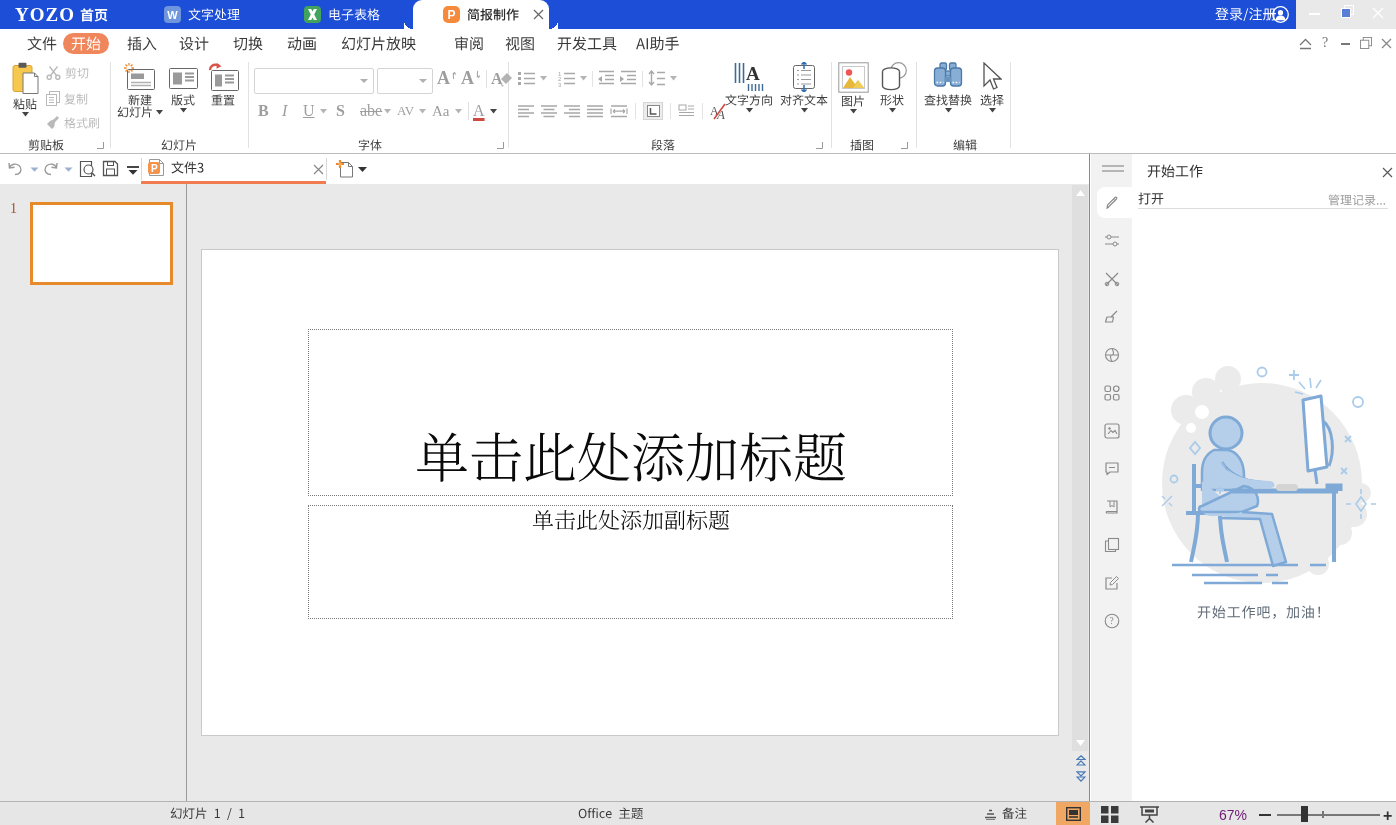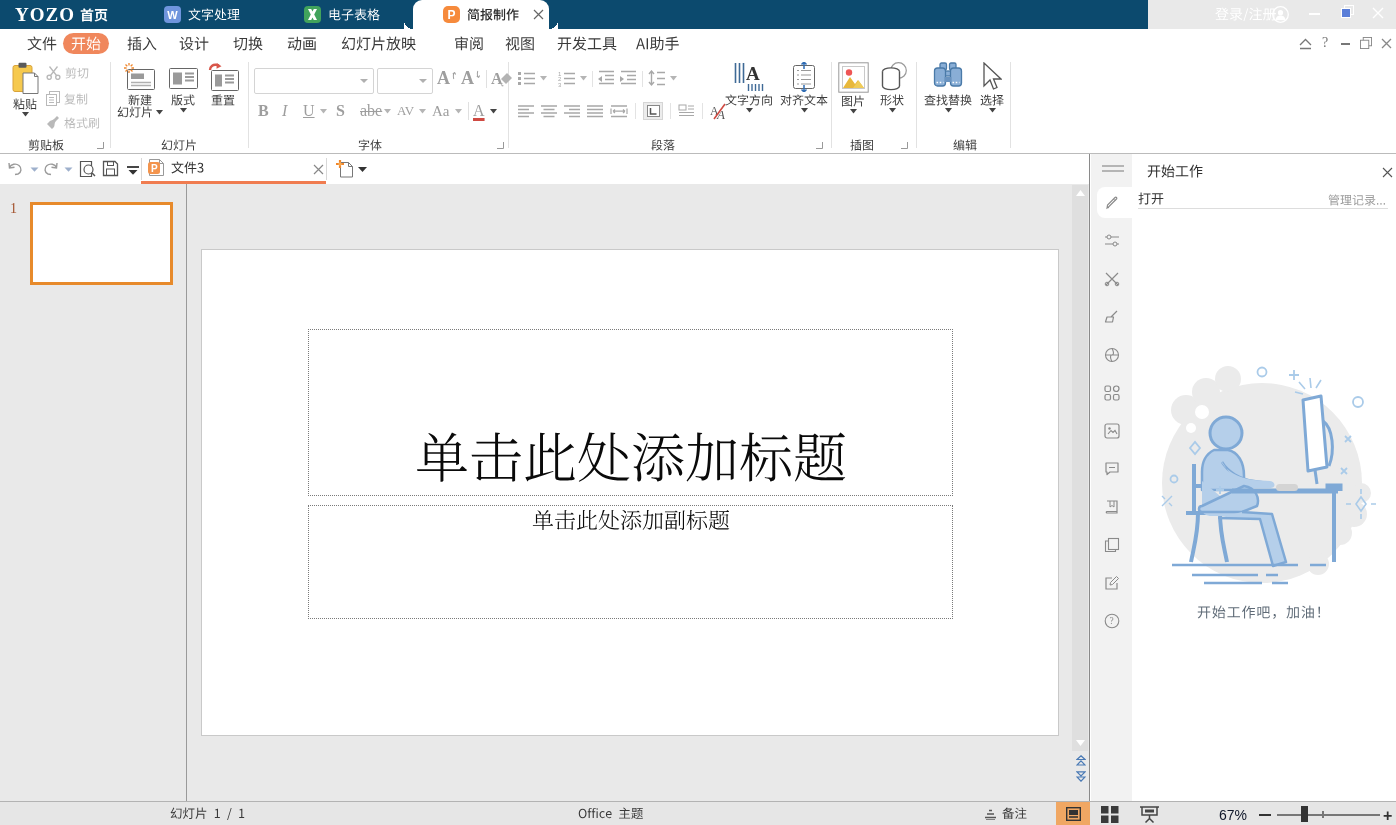--- a/index.html
+++ b/index.html
@@ -1,20 +1,20 @@
 <!DOCTYPE html>
 <html><head><meta charset="utf-8"><style>
 *{margin:0;padding:0;box-sizing:border-box}
 html,body{width:1396px;height:825px;overflow:hidden}
 body{font-family:"Liberation Sans",sans-serif;position:relative;background:#e9e9e9}
 .abs{position:absolute}
 svg{display:block}
 .row{display:flex;align-items:center}
 
-#titlebar{position:absolute;left:0;top:0;width:1148px;height:29px;background:#0c4a6e}
+#titlebar{position:absolute;left:0;top:0;width:1296px;height:29px;background:#1d4ed8}
 .tbtab{position:absolute;top:0;height:29px;display:flex;align-items:center;gap:7px}
 #acttab{position:absolute;top:0;height:29px;background:#fff;border-radius:9px 9px 0 0;display:flex;align-items:center;justify-content:center;gap:7px}
 #acttab:before,#acttab:after{content:"";position:absolute;bottom:0;width:9px;height:9px;background:radial-gradient(circle at 0 0, transparent 9px, #fff 9px)}
 #acttab:before{left:-9px;transform:scaleX(-1)}
 #acttab:after{right:-9px}
 .appico{width:17px;height:17px;border-radius:4px;display:flex;align-items:center;justify-content:center;color:#fff;font-weight:bold;font-size:12px}
 
 #menubar{position:absolute;left:0;top:29px;width:1396px;height:29px;background:#fff;display:flex;align-items:center}
 .mitem{position:absolute;top:0;height:29px;display:flex;align-items:center}
 #startpill{position:absolute;left:63px;top:4px;width:46px;height:21px;background:#f0875c;border-radius:11px;display:flex;align-items:center;justify-content:center}
@@ -806,18 +806,18 @@
     <svg class="abs" style="left:1101px;top:4px" width="18" height="17" viewBox="0 0 18 17">
       <rect x="0" y="0" width="7.5" height="7.5" fill="#3a3a3a"></rect>
       <rect x="10" y="0" width="7.5" height="7.5" fill="#3a3a3a"></rect>
       <rect x="0" y="9.5" width="7.5" height="7.5" fill="#3a3a3a"></rect>
       <rect x="10" y="9.5" width="7.5" height="7.5" fill="#3a3a3a"></rect>
     </svg>
     <svg class="abs" style="left:1140px;top:4px" width="19" height="17" viewBox="0 0 19 17">
       <path d="M0 1 H19 M2 1 V9 H17 V1 M9.5 9 V13 M5.5 16.5 L9.5 12.5 L13.5 16.5" fill="none" stroke="#444" stroke-width="1.5"></path>
       <rect x="5" y="3.5" width="9" height="3" fill="#444"></rect>
     </svg>
-    <div class="abs" style="left:1219px;top:5px;font-size:14px;color:#0f172a">67%</div>
+    <div class="abs" style="left:1219px;top:5px;font-size:14px;color:#701a75">67%</div>
     <div class="abs" style="left:1259px;top:11.5px;width:12px;height:2.5px;background:#333"></div>
     <div class="abs" style="left:1277px;top:12px;width:103px;height:1.5px;background:#777"></div>
     <div class="abs" style="left:1322px;top:9px;width:1.5px;height:7px;background:#777"></div>
     <div class="abs" style="left:1301px;top:4px;width:7px;height:16px;background:#333"></div>
     <div class="abs" style="left:1383px;top:5px;font-size:16px;color:#333;font-weight:bold">+</div>
   </div>
 </body></html>

